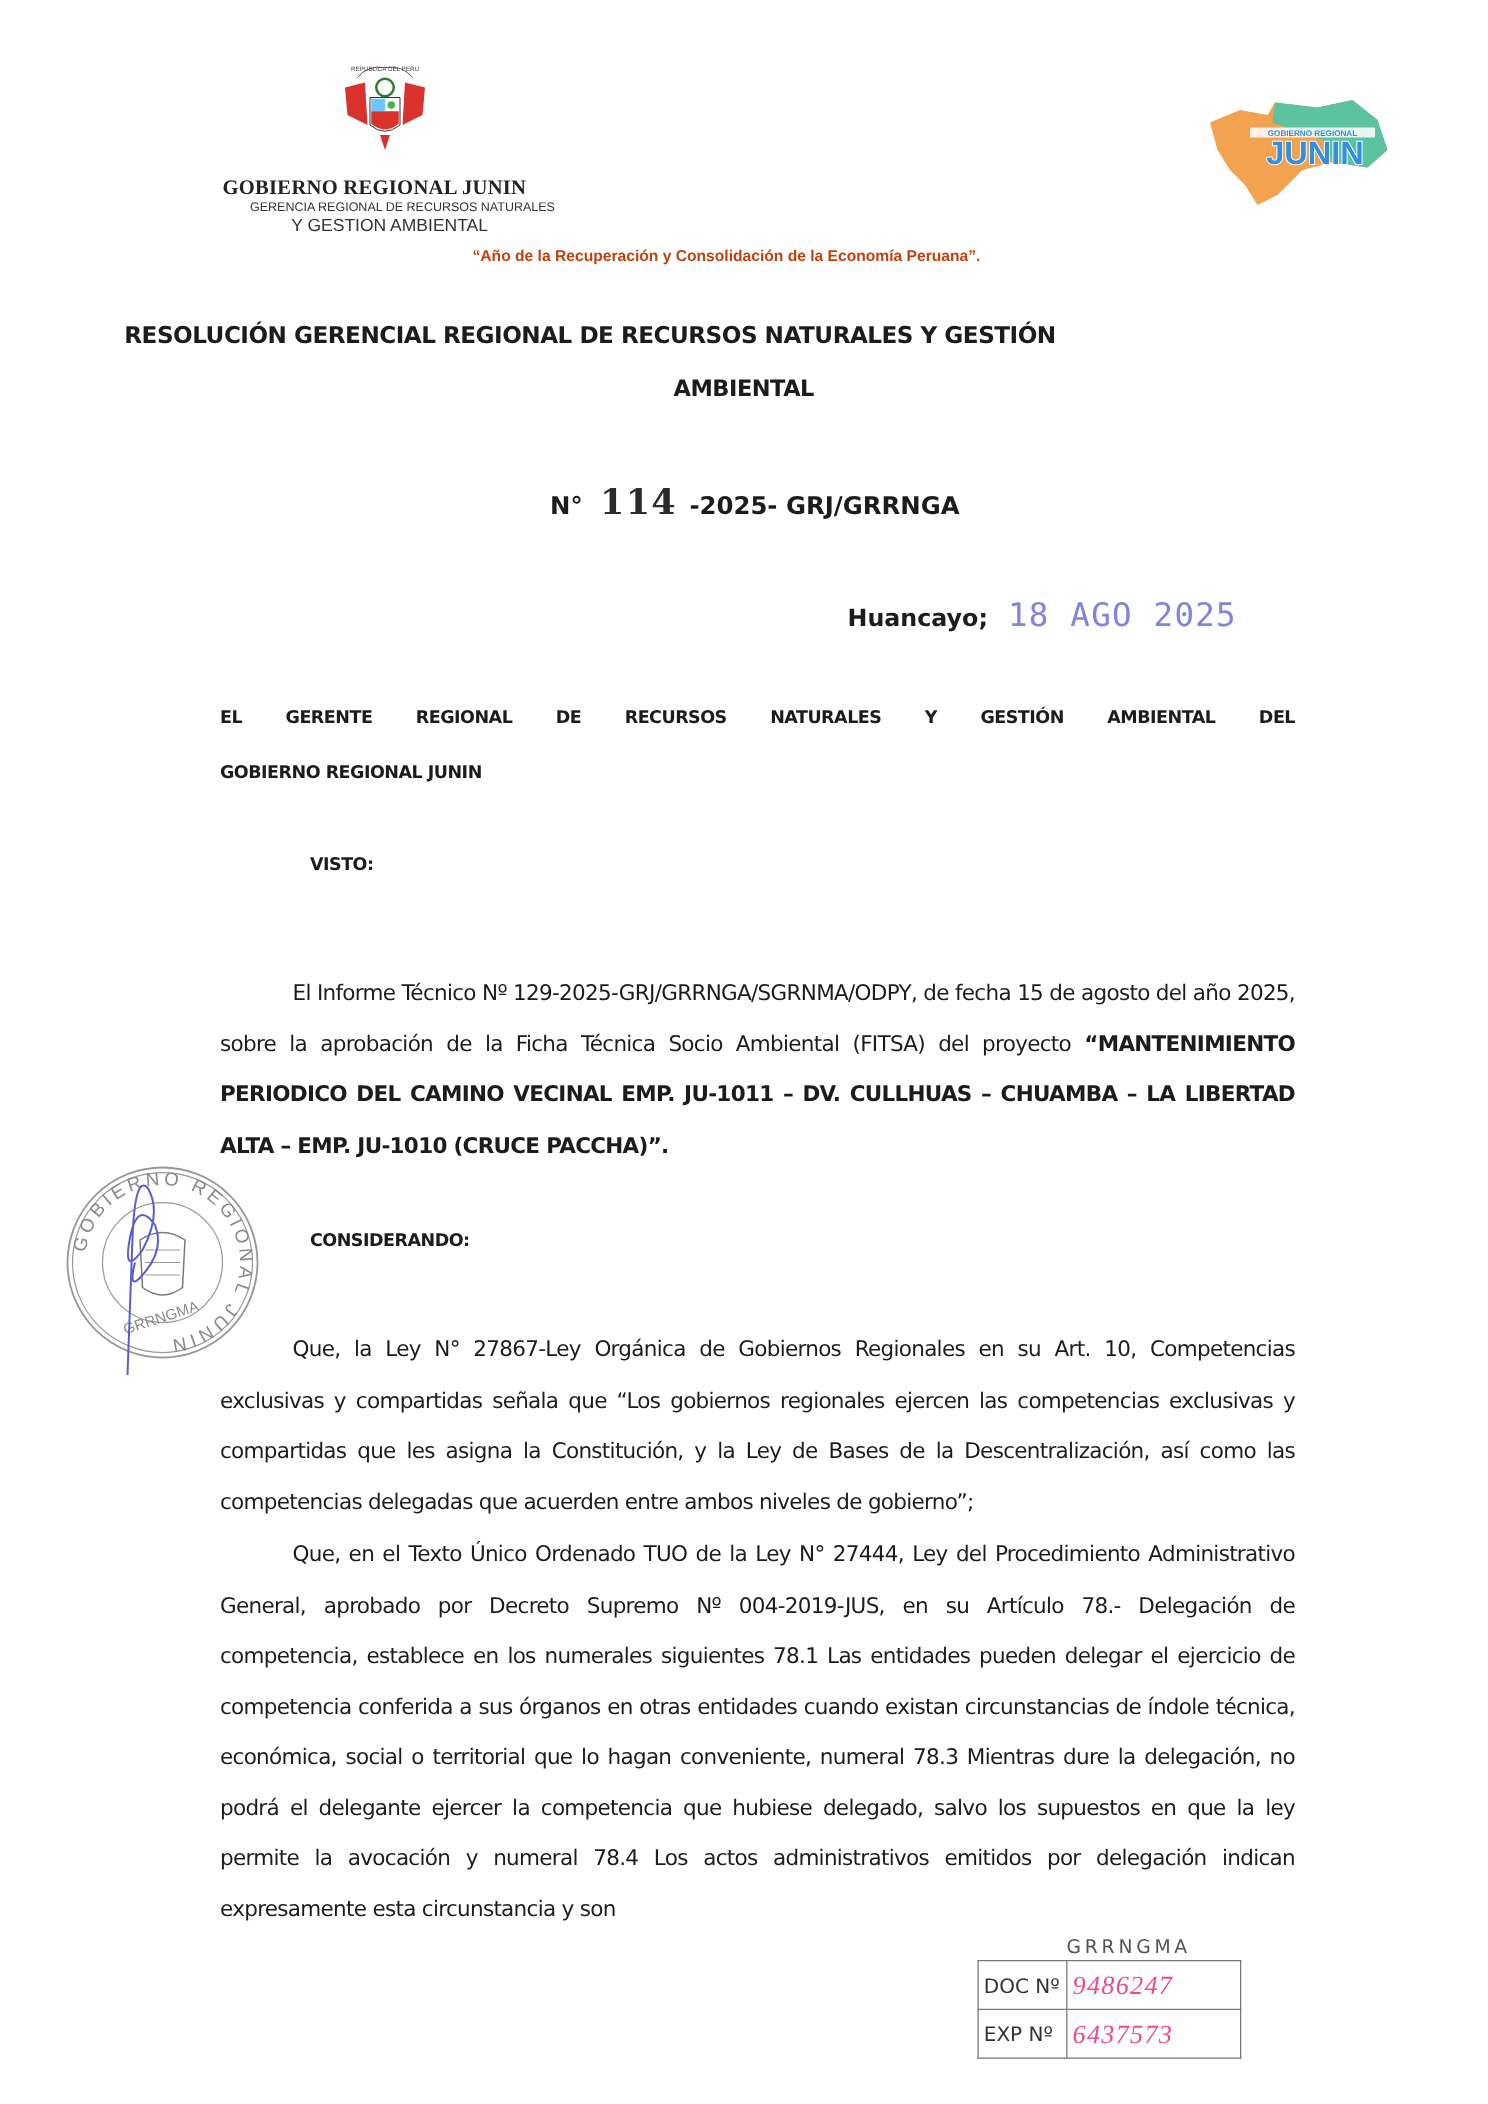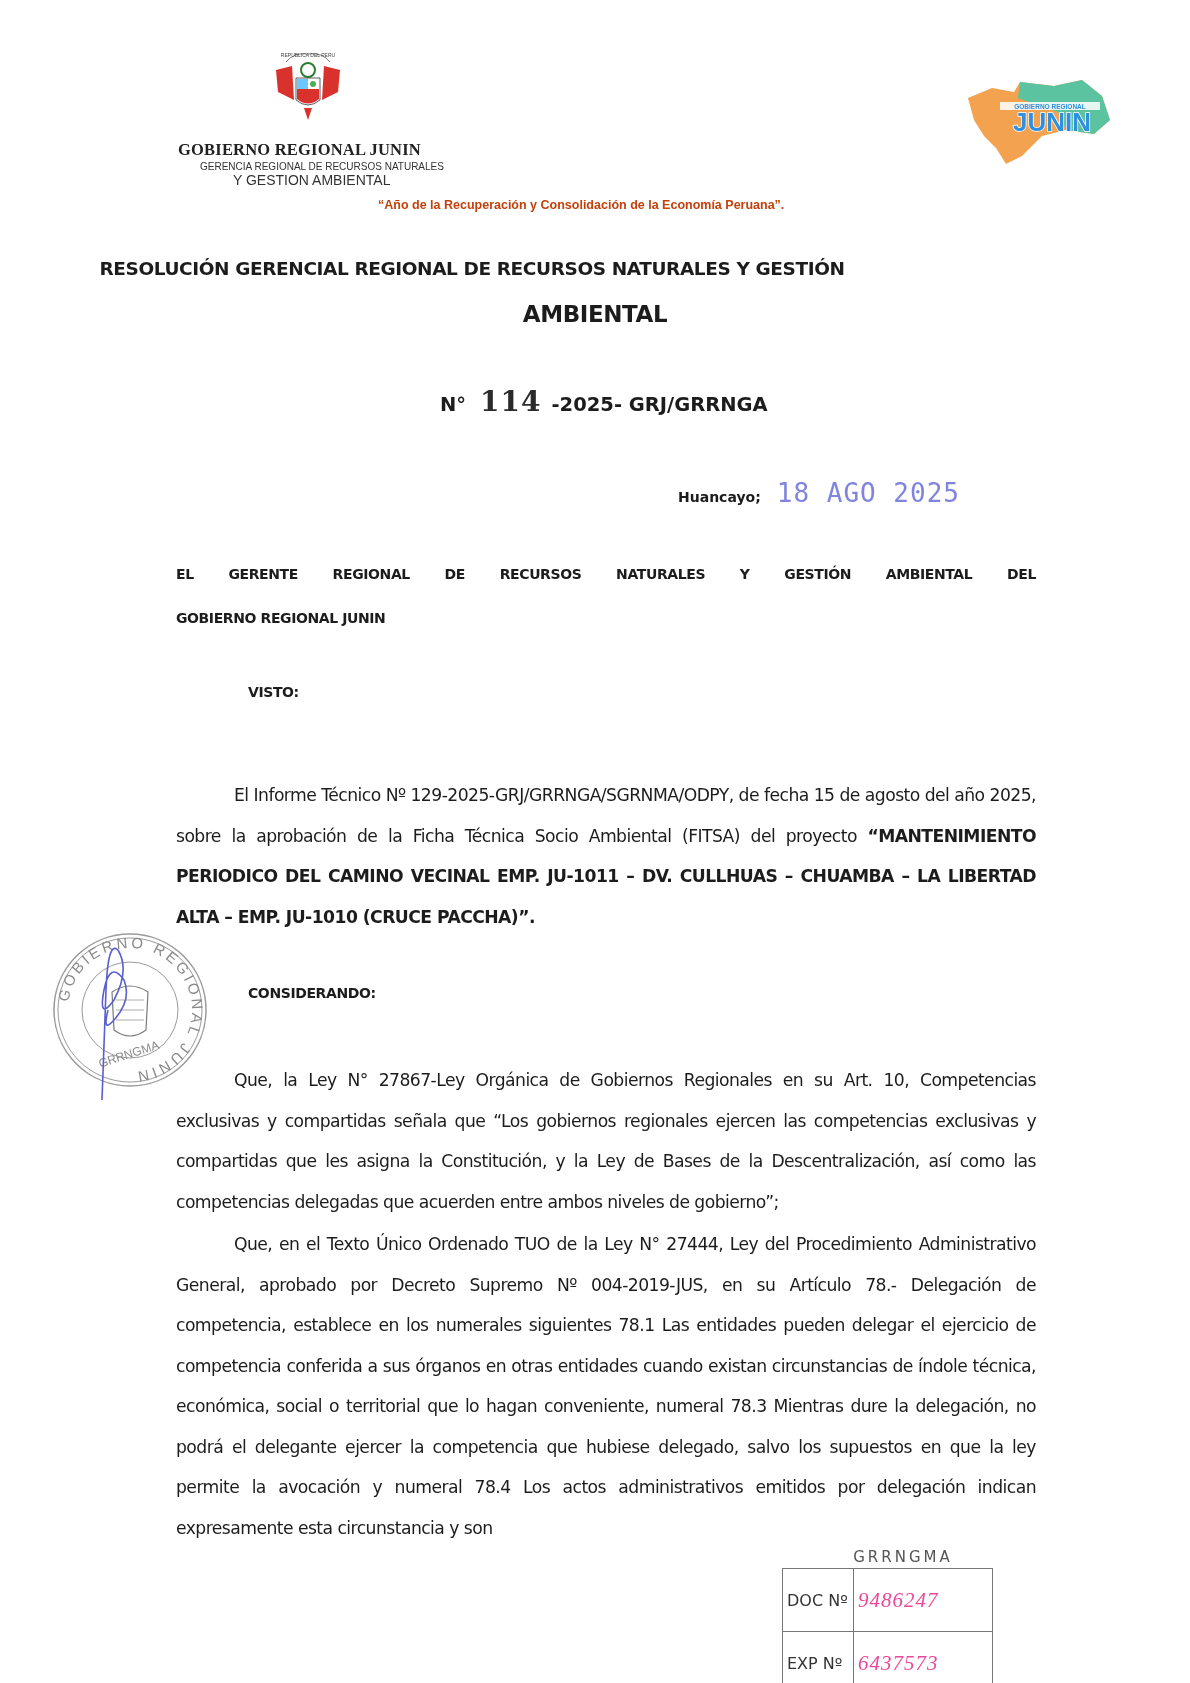--- a/index.html
+++ b/index.html
@@ -9,25 +9,25 @@
     
     .coat { left: 272px; top: 48px; width: 72px; height: 80px; }
     .org-name { left: 178px; top: 140px; font-family: "Liberation Serif", serif; font-weight: bold; font-size: 16.5px; letter-spacing: 0.2px; color: #222; }
     .org-sub1 { left: 200px; top: 161px; font-size: 10px; color: #333; }
     .org-sub2 { left: 233px; top: 172px; font-size: 14px; color: #333; }
     .motto { left: 378px; top: 198px; font-size: 12.5px; font-weight: bold; color: #c2410c; }
     .junin-logo { left: 962px; top: 76px; width: 160px; height: 92px; }
 
     
     .title1 { left: 0; width: 944px; top: 258px; text-align: center; font-family: "DejaVu Sans", sans-serif; font-weight: bold; font-size: 18.5px; letter-spacing: -0.4px; color: #1c1c1c; }
-    .title2 { left: 0; width: 1190px; top: 301px; text-align: center; font-family: "DejaVu Sans", sans-serif; font-weight: bold; font-size: 23px; letter-spacing: -0.4px; color: #1c1c1c; }
+    .title2 { left: 0; width: 1190px; top: 301px; text-align: center; font-family: "DejaVu Sans", sans-serif; font-weight: bold; font-size: 18px; letter-spacing: -0.4px; color: #1c1c1c; }
     .number-line { left: 440px; top: 385px; font-family: "DejaVu Sans", sans-serif; font-weight: bold; font-size: 19.5px; color: #1c1c1c; display: flex; align-items: baseline; }
     .number-line .num { font-family: "DejaVu Serif", serif; font-size: 28px; margin: 0 10px 0 14px; letter-spacing: 1px; color: #2b2b2b; }
     .city-line { left: 678px; top: 478px; display: flex; align-items: baseline; }
-    .city { font-family: "DejaVu Sans", sans-serif; font-weight: bold; font-size: 14px; color: #1c1c1c; }
+    .city { font-family: "DejaVu Sans", sans-serif; font-weight: bold; font-size: 19px; color: #1c1c1c; }
     .date-stamp { margin-left: 16px; font-family: "DejaVu Sans Mono", monospace; font-size: 26px; color: #7f84dd; letter-spacing: 1px; }
 
     
     .body-text { font-family: "DejaVu Sans", sans-serif; font-size: 17.2px; color: #1c1c1c; letter-spacing: -0.55px; }
     .heading-bold { font-family: "DejaVu Sans", sans-serif; font-weight: bold; font-size: 14px; color: #1c1c1c; letter-spacing: -0.4px; }
     .gerente { left: 176px; top: 566px; width: 860px; text-align: justify; text-align-last: justify; word-spacing: 6px; }
     .gerente2 { left: 176px; top: 610px; }
     .visto { left: 248px; top: 684px; }
     .considerando { left: 248px; top: 985px; }
 
@@ -39,21 +39,21 @@
     .p3 { top: 1224px; }
 
     
     .seal { left: 50px; top: 930px; width: 160px; height: 160px; }
     .signature { left: 84px; top: 930px; width: 60px; height: 180px; }
 
     
     .stamp { left: 782px; top: 1548px; width: 222px; }
     .stamp-title { font-family: "DejaVu Sans", sans-serif; font-size: 15px; color: #555; text-align: center; letter-spacing: 3px; margin-left: 20px; }
     .stamp-table { border-collapse: collapse; margin-top: 2px; }
-    .stamp-table td { border: 1.5px solid #777; height: 30px; padding: 16px 4px; }
+    .stamp-table td { border: 1.5px solid #777; height: 30px; padding: 4px 4px; }
     .stamp-label { font-family: "DejaVu Sans", sans-serif; font-size: 16px; color: #333; width: 62px; white-space: nowrap; }
     .stamp-value { font-family: Liberation Serif, serif; font-style: italic; font-size: 21px; color: #ec4899; width: 130px; letter-spacing: 1px; }
   </style>
 </head>
 <body>
 
 <svg class="abs coat" viewBox="0 0 72 80">
   <path d="M14 14 Q22 4 36 6 Q50 4 58 14" fill="none" stroke="#555" stroke-width="0.8"></path>
   <text x="36" y="9" font-size="5" text-anchor="middle" fill="#444" font-family="Liberation Sans, sans-serif">REPUBLICA DEL PERU</text>
   <path d="M4 22 L20 18 L22 52 L6 44 Z" fill="#d9312b"></path>

